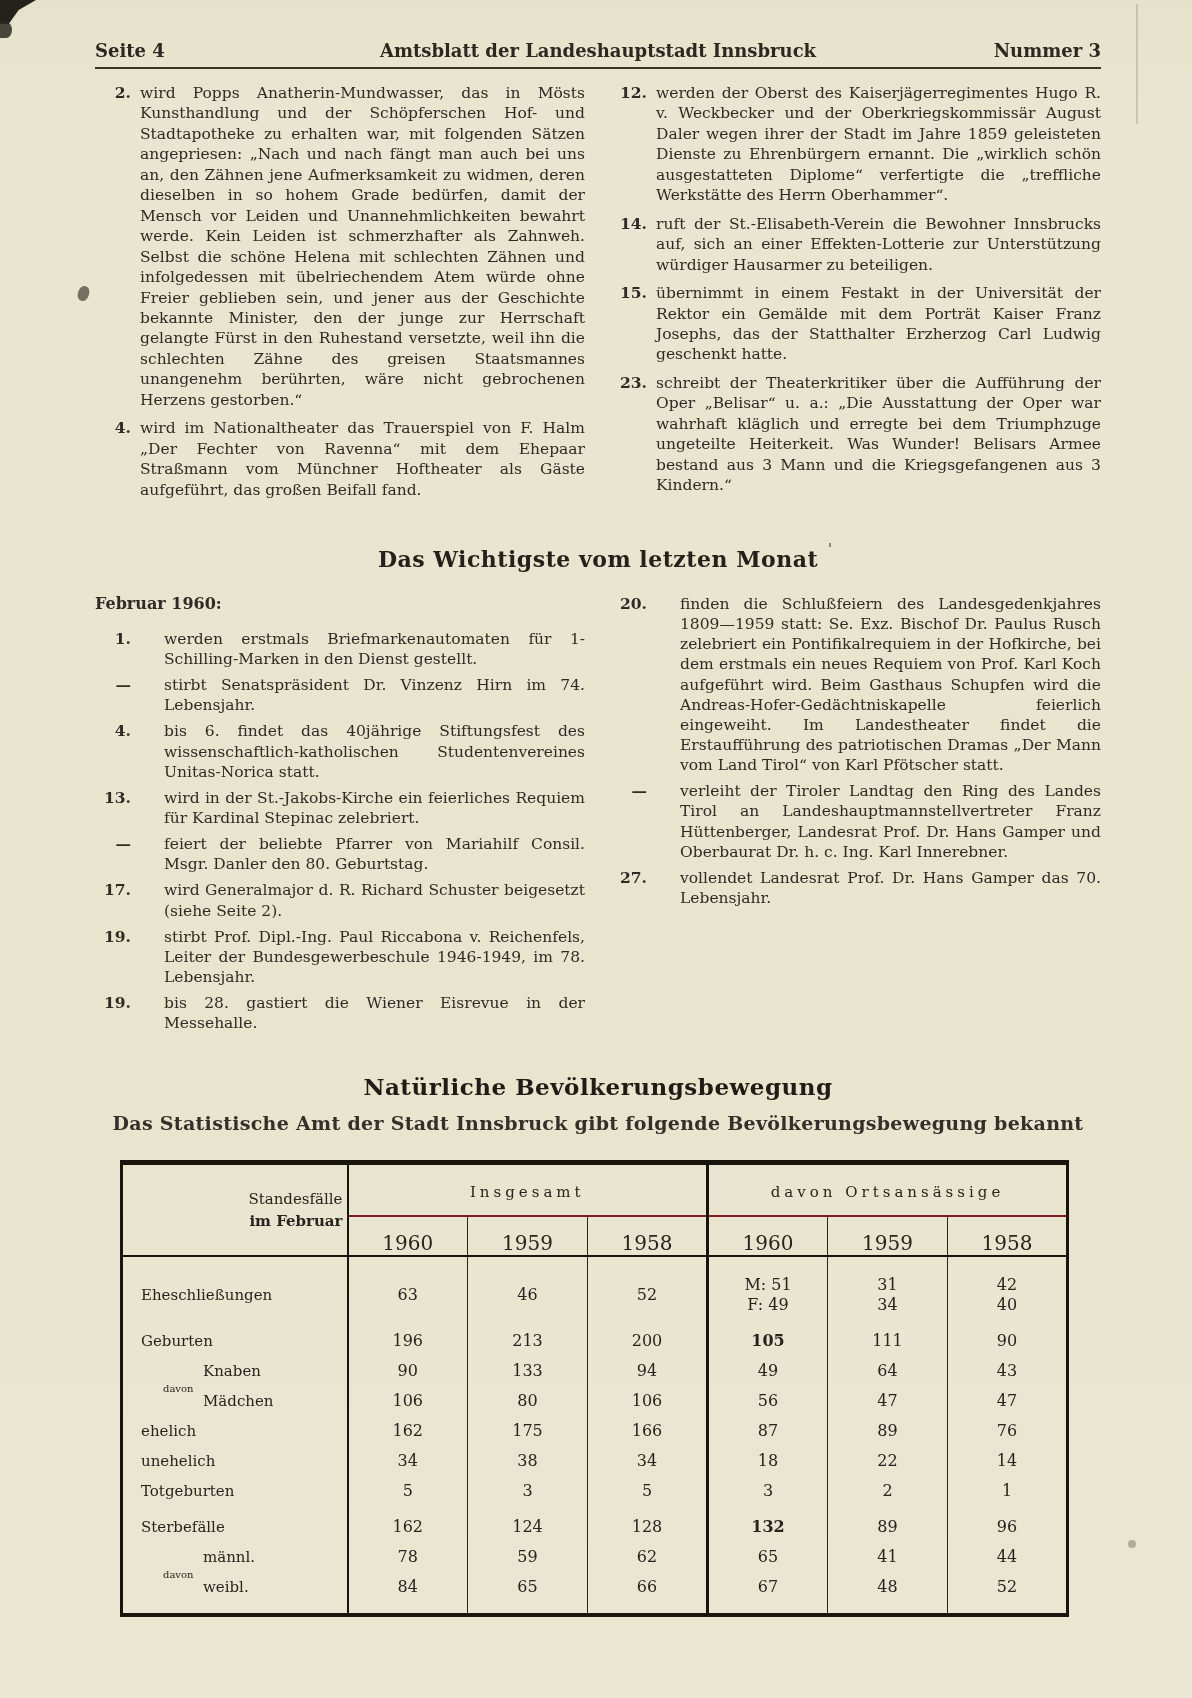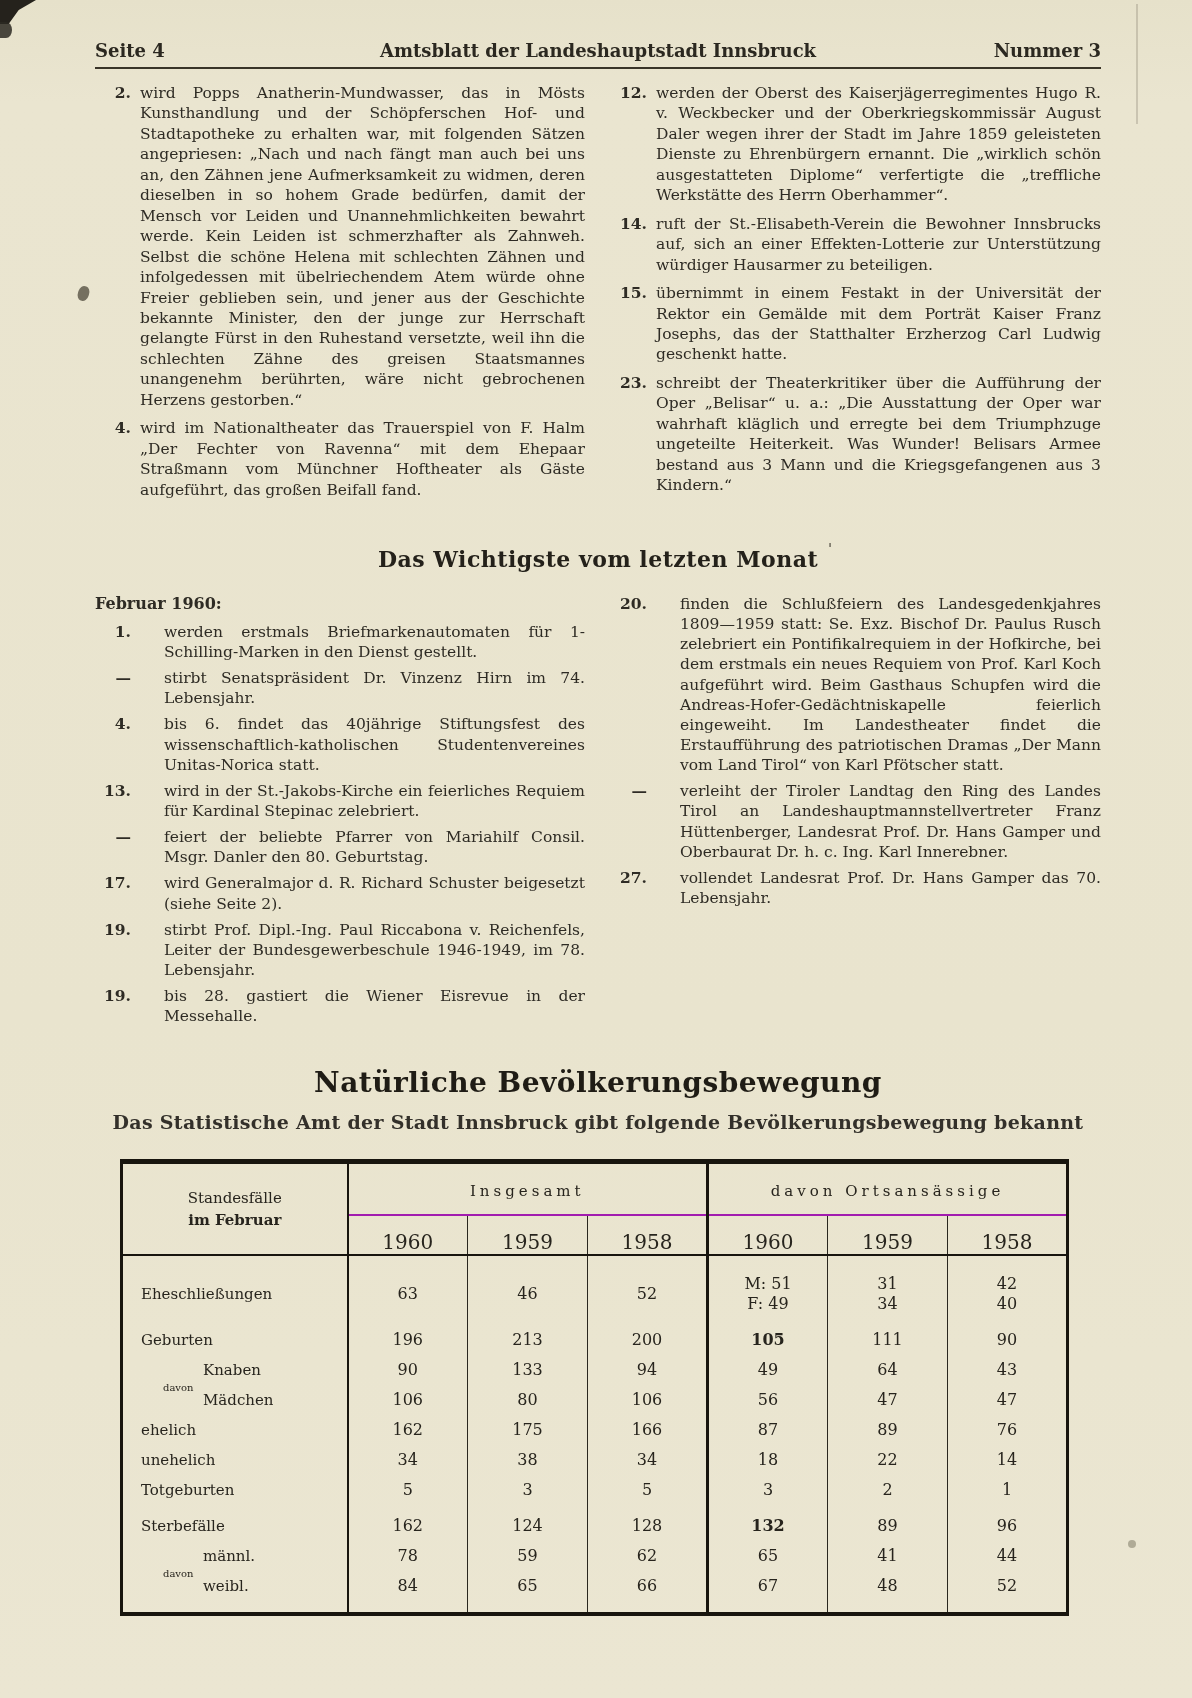--- a/index.html
+++ b/index.html
@@ -26,50 +26,50 @@
   .entry .marker{flex:0 0 36px;text-align:right;padding-right:9px;font-weight:bold;white-space:nowrap;}
   .entry .etext{flex:1;text-align:justify;}
   .chronicle{margin-top:14px;font-size:15.5px;line-height:1.32;}
   
   .monthly-heading{
     position:relative;text-align:center;font-size:22px;font-weight:bold;color:#24211a;
     margin-top:38px;margin-bottom:22px;letter-spacing:.5px;
   }
   .monthly-heading .stray{position:absolute;margin-left:10px;font-size:15px;top:-6px;font-weight:normal;opacity:.8;}
   .monthly{font-size:15.5px;line-height:1.3;}
-  .month-label{font-weight:bold;font-size:16px;margin-bottom:7px;}
+  .month-label{font-weight:bold;font-size:16px;margin-bottom:14px;}
   .monthly .entry{margin-bottom:6px;gap:24px;}
   
   .pop-heading{
-    text-align:center;font-size:28px;font-weight:bold;color:#1f1c15;
+    text-align:center;font-size:23px;font-weight:bold;color:#1f1c15;
     margin-top:34px;letter-spacing:.5px;
   }
   .pop-subtitle{
     text-align:center;font-size:19px;font-weight:bold;color:#33302a;
     margin-top:12px;letter-spacing:.3px;
   }
   
   .tablewrap{margin-top:26px;margin-left:25px;width:946px;}
   table.pop{
     width:100%;border-collapse:collapse;table-layout:fixed;
     border:3px solid #18150e;border-top:5px solid #18150e;border-bottom:4px solid #18150e;
     font-size:16px;color:#27241d;
   }
   col.lab{width:226px;}
   col.yr{width:120px;}
   th,td{vertical-align:middle;font-weight:normal;}
   thead th{padding:6px 4px;}
   th.labelhead{
     border-right:2px solid #18150e;border-bottom:2.5px solid #18150e;
-    text-align:center;font-size:15px;line-height:1.5;
+    text-align:right;font-size:15px;line-height:1.5;
   }
   th.labelhead .l2{font-weight:bold;}
   th.group{
     text-align:center;letter-spacing:4px;font-size:15px;
-    border-bottom:2px solid #a21caf;padding-top:18px;padding-bottom:14px;
+    border-bottom:2px solid #7f1d1d;padding-top:18px;padding-bottom:14px;
   }
   th.group.g2{border-left:3px solid #18150e;}
   th.year{
     text-align:center;font-size:20px;padding-top:14px;padding-bottom:0;
     border-bottom:2.5px solid #18150e;
   }
   th.year.b1,td.val.c1{border-left:1px solid #2a271f;}
   th.year.b2,td.val.c2{border-left:1px solid #2a271f;}
   th.year.b3,td.val.c3{border-left:3px solid #18150e;}
   th.year.b4,td.val.c4{border-left:1px solid #2a271f;}

